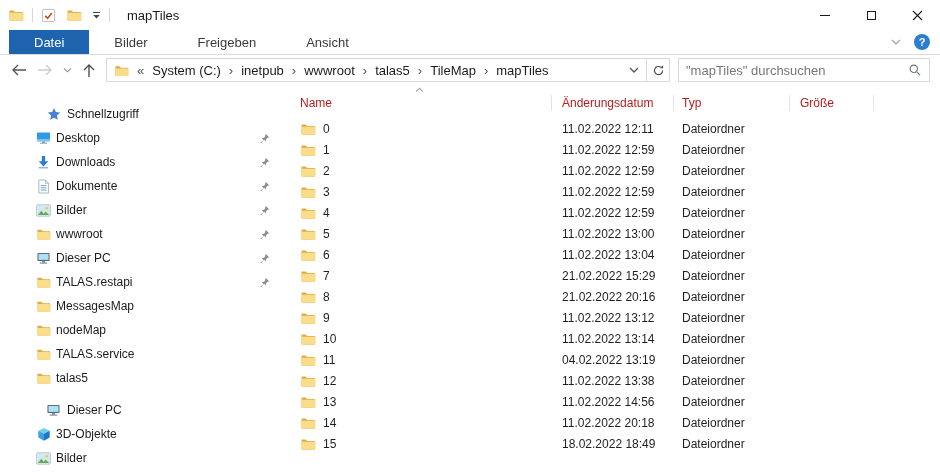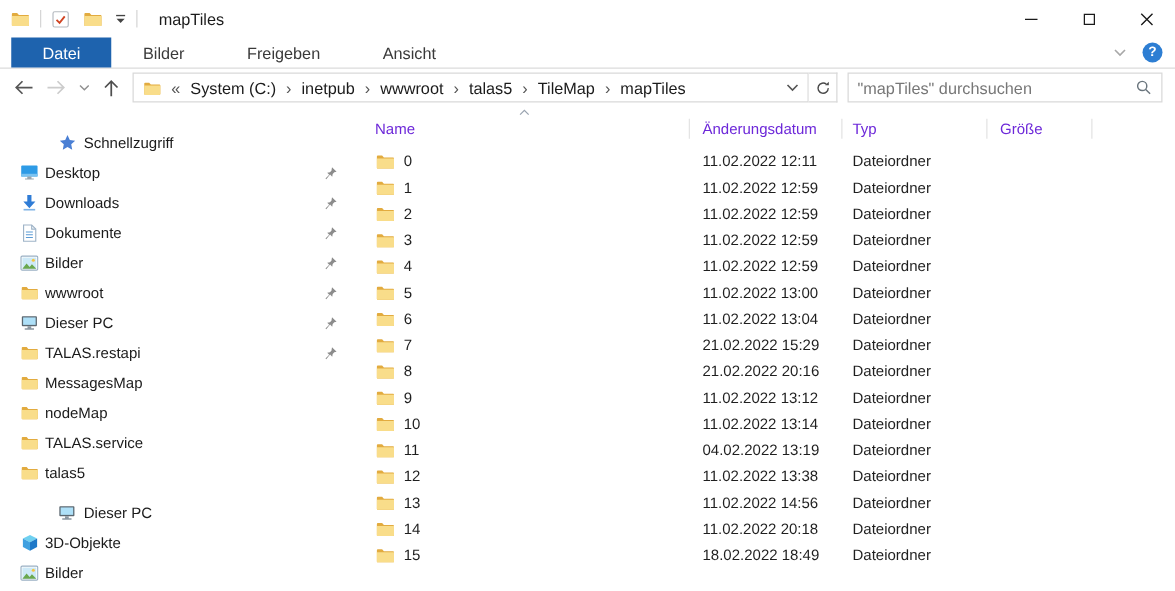--- a/index.html
+++ b/index.html
@@ -38,27 +38,27 @@
   .refreshbox{width:23px;border:1px solid #d9d9d9;border-left:none;display:flex;align-items:center;justify-content:center;background:#fff;}
   .searchbox{width:252px;height:24px;margin-left:8px;border:1px solid #d9d9d9;display:flex;align-items:center;padding:0 7px;background:#fff;}
   .searchbox input{border:none;outline:none;flex:1;font:13px "Liberation Sans",sans-serif;color:#1b1b1b;background:transparent;}
   .searchbox input::placeholder{color:#777;}
 
   
   .content{display:flex;height:386px;}
   .sidebar{width:283px;flex-shrink:0;padding-top:16px;}
   .side-row{height:24px;display:flex;align-items:center;font-size:12px;color:#1b1b1b;position:relative;}
   .side-row.section{padding-left:23px;gap:6px;margin-left:23px;}
-  .side-row.item{padding-left:16px;gap:5px;}
+  .side-row.item{padding-left:36px;gap:5px;}
   .side-ic{width:15px;height:15px;display:flex;align-items:center;justify-content:center;flex-shrink:0;}
   .pin{position:absolute;right:13px;top:7px;width:11px;height:11px;}
   .section-gap{height:8px;}
 
   .main{flex:1;position:relative;}
-  .headers{display:flex;height:26px;margin-top:4px;align-items:center;color:#6d28d9;font-size:12px;}
+  .headers{display:flex;height:26px;margin-top:4px;align-items:center;color:#b91c1c;font-size:12px;}
   .hcol{height:100%;display:flex;align-items:center;position:relative;}
   .hcol::after{content:'';position:absolute;right:0;top:5px;bottom:5px;width:1px;background:#e4e4e4;}
   .w-name{width:269px;padding-left:17px;} .w-mod{width:122px;padding-left:10px;}
   .w-typ{width:116px;padding-left:8px;} .w-size{width:84px;padding-left:10px;}
   .sort-caret{position:absolute;top:1px;left:132px;}
   .rowlist{margin-top:2px;}
   .frow{display:flex;align-items:center;height:21px;font-size:12px;color:#1f1f1f;}
   .c-name{display:flex;align-items:center;gap:7px;}
   svg{display:block;}
 </style>

